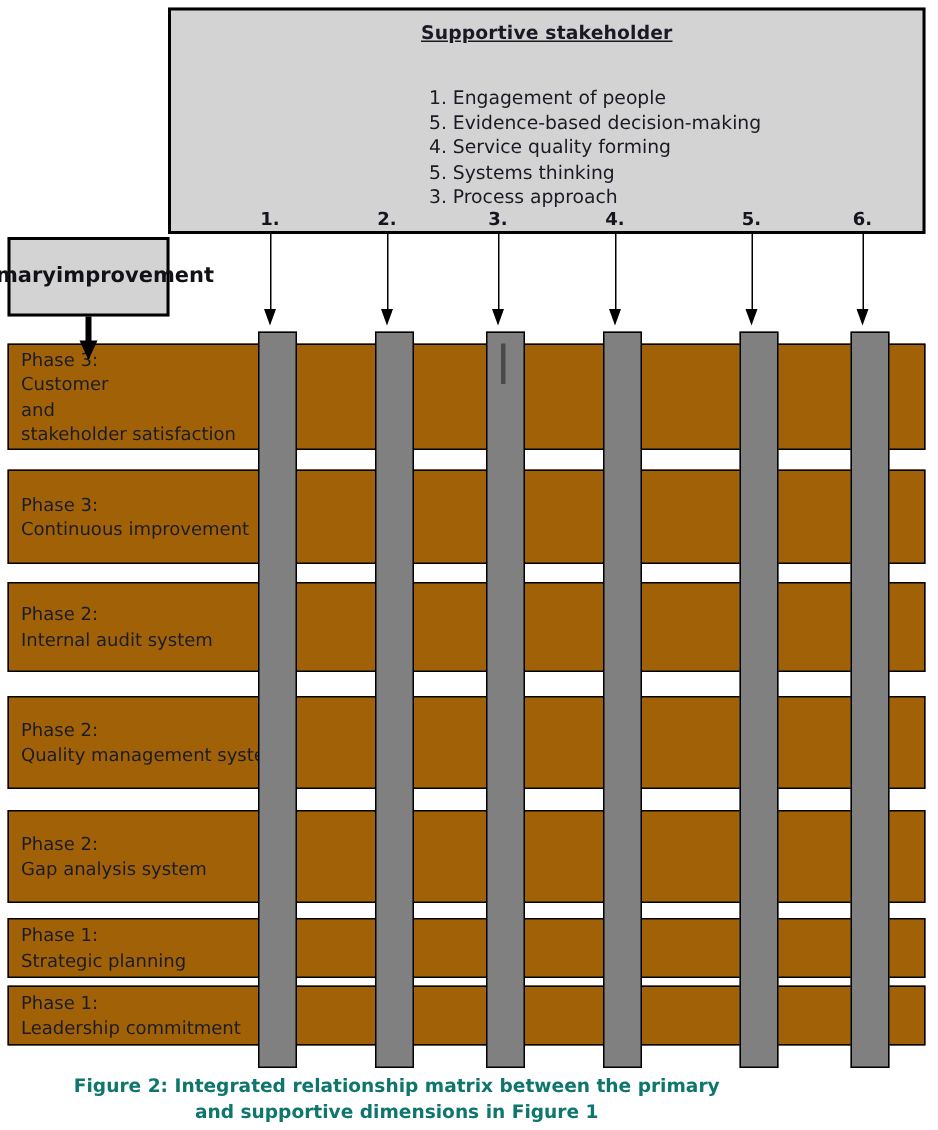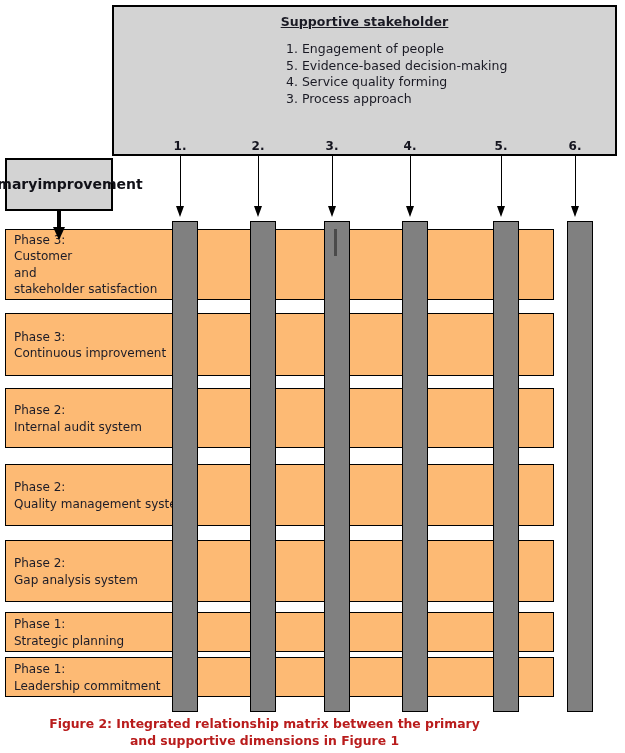--- a/index.html
+++ b/index.html
@@ -32,21 +32,21 @@
   }
   .supportive-title {
     text-align: center;
     font-size: 12.5px;
     font-weight: 600;
     text-decoration: underline;
     margin-top: 7px;
     letter-spacing: 0.1px;
   }
   .supportive-list {
-    margin: 12px 0 0 0;
+    margin: 28px 0 0 0;
     padding: 0;
     list-style: none;
     font-size: 12.5px;
     line-height: 16.5px;
   }
   .supportive-list li {
     padding-left: 172px;
     white-space: nowrap;
   }
 
@@ -129,22 +129,22 @@
     height: 0;
     border-left: 6px solid transparent;
     border-right: 6px solid transparent;
     border-top: 13px solid #000000;
   }
 
   
   .matrix-row {
     position: absolute;
     left: 5px;
-    width: 549px;
-    background: #fdba74;
+    width: 612px;
+    background: #a16207;
     border: 1.6px solid #000000;
     box-sizing: border-box;
     text-decoration: underline;
   }
   .row-label {
     position: absolute;
     left: 8px;
     top: 50%;
     transform: translateY(-50%);
     font-size: 12px;
@@ -176,36 +176,37 @@
   
   .caption {
     position: absolute;
     left: 0;
     top: 715px;
     width: 529px;
     text-align: center;
     font-size: 12.4px;
     font-weight: 700;
     line-height: 17px;
-    color: #b91c1c;
+    color: #0f766e;
     padding: 0 36px;
     box-sizing: border-box;
   }
 </style>
 </head>
 <body>
 
 <div id="figure">
 
   <div class="supportive-box">
     <div class="supportive-title">Supportive stakeholder</div>
     <ul class="supportive-list">
       <li>1. Engagement of people</li>
       <li>5. Evidence-based decision-making</li>
       <li>4. Service quality forming</li>
+      <li>5. Systems thinking</li>
       <li>3. Process approach</li>
     </ul>
   </div>
 
   <div class="col-number" id="colnum-0" style="left: 168px;">1.</div>
   <div class="col-number" id="colnum-1" style="left: 246px;">2.</div>
   <div class="col-number" id="colnum-2" style="left: 320px;">3.</div>
   <div class="col-number" id="colnum-3" style="left: 398px;">4.</div>
   <div class="col-number" id="colnum-4" style="left: 489px;">5.</div>
   <div class="col-number" id="colnum-5" style="left: 563px;">6.</div>

